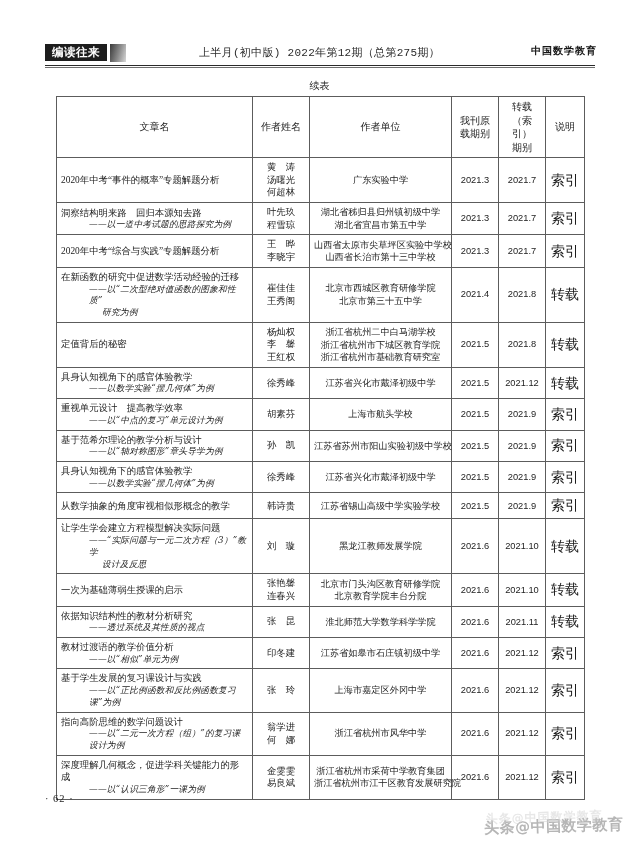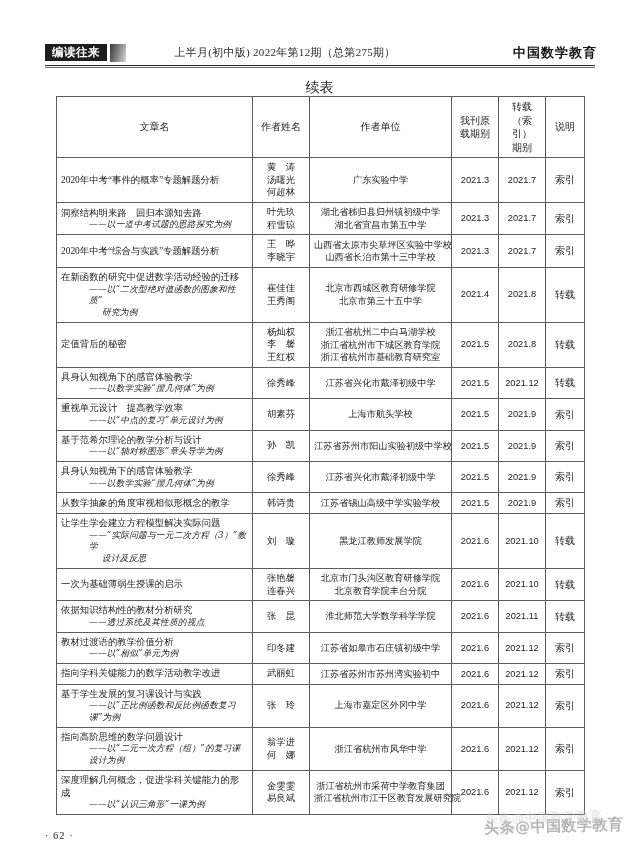--- a/index.html
+++ b/index.html
@@ -42,31 +42,32 @@
     left: 110px;
     top: 0px;
     width: 16px;
     height: 18px;
     background: linear-gradient(105deg, #3a3a3a 0%, #8c8c8c 55%, #d8d8d8 100%);
   }
   .rh-center {
     position: absolute;
     left: 0;
     top: 1px;
-    width: 570px;
+    width: 639px;
     text-align: center;
     font-size: 11px;
     letter-spacing: 0.3px;
     color: #2b2b2b;
+    font-family: Liberation Mono, monospace;
   }
   .rh-right {
     position: absolute;
     right: 42px;
     top: 0px;
-    font-size: 13px;
+    font-size: 10px;
     font-weight: bold;
     letter-spacing: 1px;
     color: #161616;
     font-family: "DejaVu Serif", "Liberation Serif", serif;
   }
   .rh-rule {
     position: absolute;
     left: 45px;
     top: 21px;
     width: 550px;
@@ -82,21 +83,21 @@
     background: #6e6e6e;
   }
 
   
   .table-caption {
     position: absolute;
     left: 0;
     top: 79px;
     width: 639px;
     text-align: center;
-    font-size: 14px;
+    font-size: 10px;
     color: #1f1f1f;
   }
 
   
   .table-wrap {
     position: absolute;
     left: 56px;
     top: 96px;
     width: 528px;
   }
@@ -157,27 +158,27 @@
     text-align: center;
     padding-left: 5px;
     font-size: 9.2px;
   }
   .o-line { display: block; white-space: nowrap; }
   td.num-cell, td.note-cell {
     text-align: center;
     font-family: Liberation Sans, sans-serif;
   }
   td.num-cell { font-size: 9.3px; }
-  td.note-cell { font-size: 10px; }
+  td.note-cell { font-size: 14px; }
 
   
   .folio {
     position: absolute;
     left: 45px;
-    top: 830px;
+    top: 793px;
     font-size: 10.5px;
     color: #1f1f1f;
     letter-spacing: 1px;
     font-family: "Liberation Serif", "DejaVu Serif", serif;
   }
 
   
   .watermark {
     position: absolute;
     right: 16px;
@@ -459,34 +460,20 @@
           </td>
           <td class="org-cell">
             <span class="o-line">江苏省如皋市石庄镇初级中学</span>
           </td>
           <td class="num-cell">2021.6</td>
           <td class="num-cell">2021.12</td>
           <td class="note-cell">索引</td>
         </tr>
         <tr>
           <td class="title-cell">
-            <span class="t-main">指向学科关键能力的数学活动教学改进</span>
-          </td>
-          <td class="author-cell">
-            <span class="a-line">武丽虹</span>
-          </td>
-          <td class="org-cell">
-            <span class="o-line">江苏省苏州市苏州湾实验初中</span>
-          </td>
-          <td class="num-cell">2021.6</td>
-          <td class="num-cell">2021.12</td>
-          <td class="note-cell">索引</td>
-        </tr>
-        <tr>
-          <td class="title-cell">
             <span class="t-main">基于学生发展的复习课设计与实践</span>
             <span class="t-sub">——以“正比例函数和反比例函数复习课”为例</span>
           </td>
           <td class="author-cell">
             <span class="a-line">张　玲</span>
           </td>
           <td class="org-cell">
             <span class="o-line">上海市嘉定区外冈中学</span>
           </td>
           <td class="num-cell">2021.6</td>

